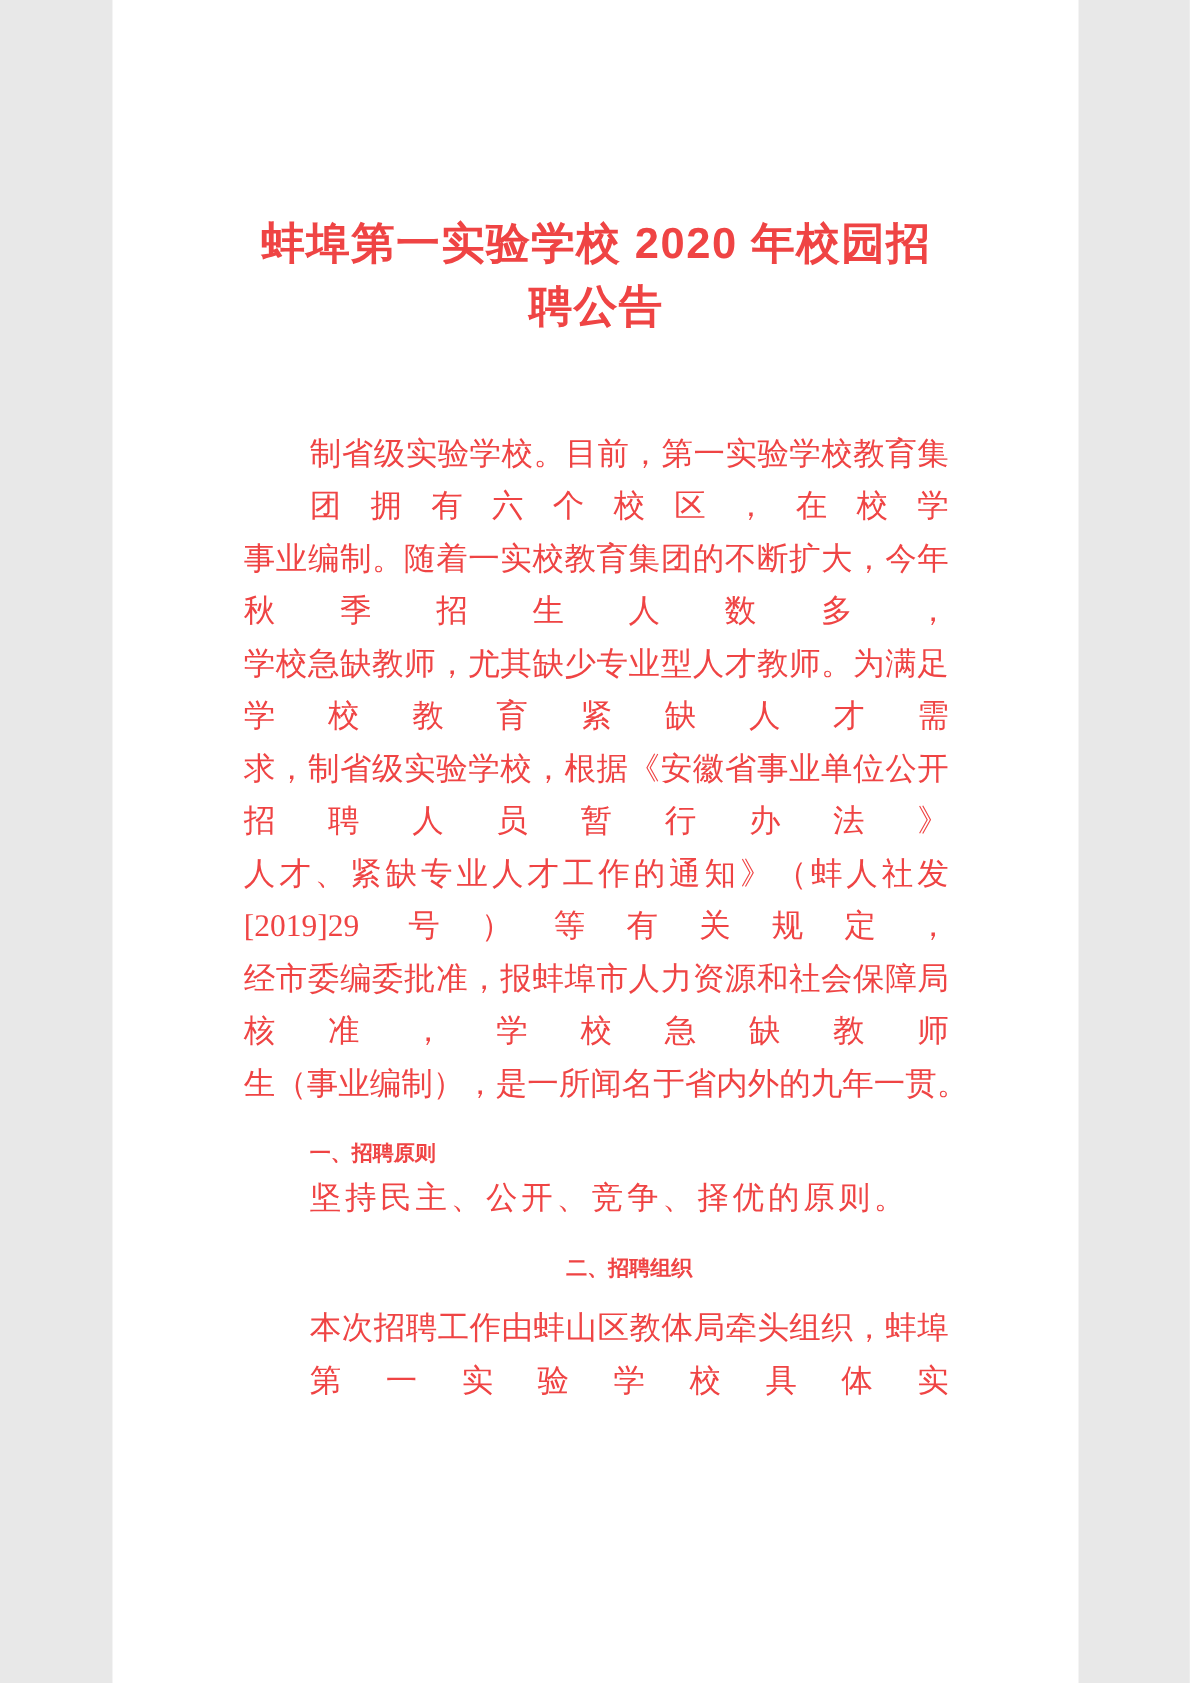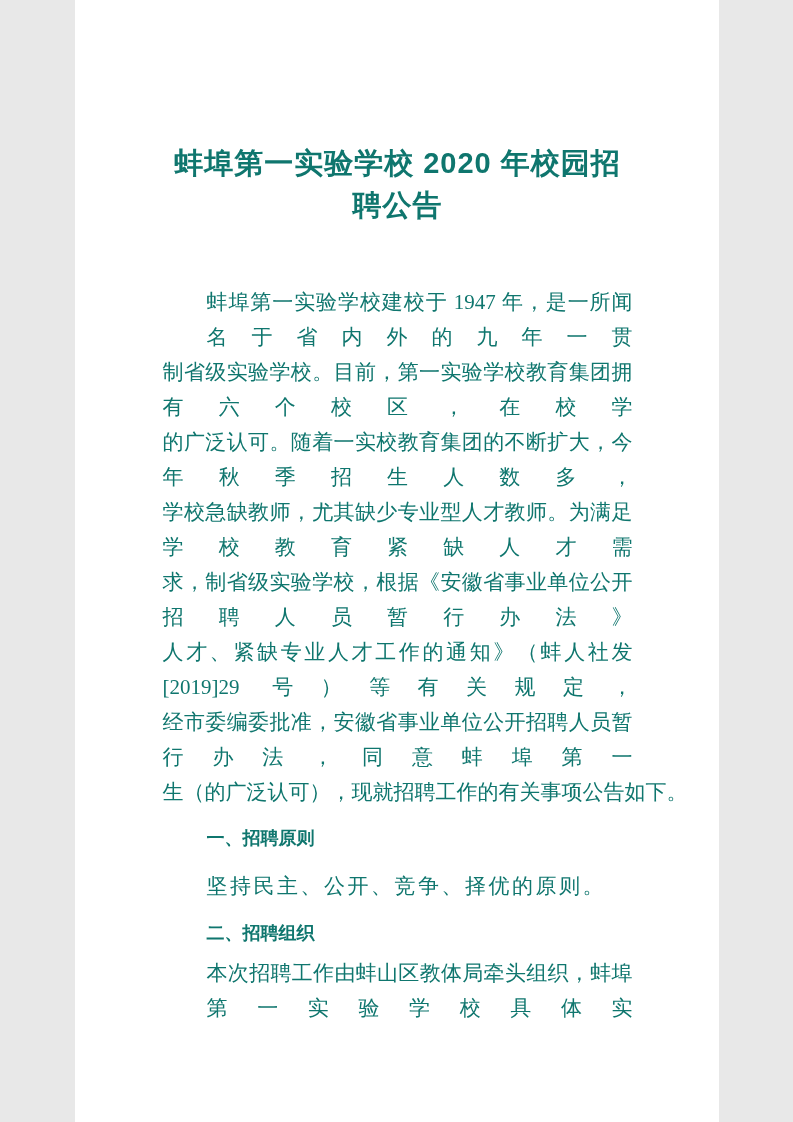--- a/index.html
+++ b/index.html
@@ -3,21 +3,21 @@
 <meta charset="utf-8">
 <style>
   * { margin: 0; padding: 0; box-sizing: border-box; }
   html, body { background: #e8e8e8; }
   .page {
     position: relative;
     width: 644px;
     height: 1122px;
     margin: 0 auto;
     background: #ffffff;
-    color: #0f766e;
+    color: #ef4444;
     padding: 142px 86px 0 88px;
     font-family: "Liberation Serif", "DejaVu Serif", serif;
     overflow: hidden;
   }
   .title {
     font-family: "Liberation Sans", "DejaVu Sans", sans-serif;
     font-weight: bold;
     font-size: 29px;
     line-height: 42px;
     text-align: center;
@@ -33,45 +33,44 @@
     text-align: justify;
     text-align-last: justify;
     white-space: normal;
   }
   .para .pline:first-child { padding-left: 44px; }
   .intro { margin-top: 59px; }
   .spaced .pline { letter-spacing: 2.5px; }
   .h {
     font-family: "Liberation Sans", "DejaVu Sans", sans-serif;
     font-weight: bold;
-    font-size: 18px;
+    font-size: 14px;
     line-height: 26px;
     padding-left: 44px;
   }
   .h1 { margin-top: 15px; }
-  .p1 { margin-top: 18px; }
-  .h2 { margin-top: 16px; }
+  .p1 { margin-top: 0px; }
+  .h2 { margin-top: 16px; text-align: center; }
   .p2 { margin-top: 10px; }
 </style>
 </head>
 <body>
 
 <div class="page">
 
   <h1 class="title">蚌埠第一实验学校 2020 年校园招聘公告</h1>
 
   <div class="para intro">
-      <div class="pline jline">蚌埠第一实验学校建校于 1947 年，是一所闻名于省内外的九年一贯</div>
       <div class="pline jline">制省级实验学校。目前，第一实验学校教育集团拥有六个校区，在校学</div>
-      <div class="pline jline">的广泛认可。随着一实校教育集团的不断扩大，今年秋季招生人数多，</div>
+      <div class="pline jline">事业编制。随着一实校教育集团的不断扩大，今年秋季招生人数多，</div>
       <div class="pline jline">学校急缺教师，尤其缺少专业型人才教师。为满足学校教育紧缺人才需</div>
       <div class="pline jline">求，制省级实验学校，根据《安徽省事业单位公开招聘人员暂行办法》</div>
       <div class="pline jline">人才、紧缺专业人才工作的通知》（蚌人社发[2019]29 号）等有关规定，</div>
-      <div class="pline jline">经市委编委批准，安徽省事业单位公开招聘人员暂行办法，同意蚌埠第一</div>
-      <div class="pline">生（的广泛认可），现就招聘工作的有关事项公告如下。</div>
+      <div class="pline jline">经市委编委批准，报蚌埠市人力资源和社会保障局核准，学校急缺教师</div>
+      <div class="pline">生（事业编制），是一所闻名于省内外的九年一贯。</div>
     </div>
 
   <h2 class="h h1">一、招聘原则</h2>
   <div class="para p1 spaced">
       <div class="pline">坚持民主、公开、竞争、择优的原则。</div>
     </div>
 
   <h2 class="h h2">二、招聘组织</h2>
   <div class="para p2">
       <div class="pline jline">本次招聘工作由蚌山区教体局牵头组织，蚌埠第一实验学校具体实</div>

